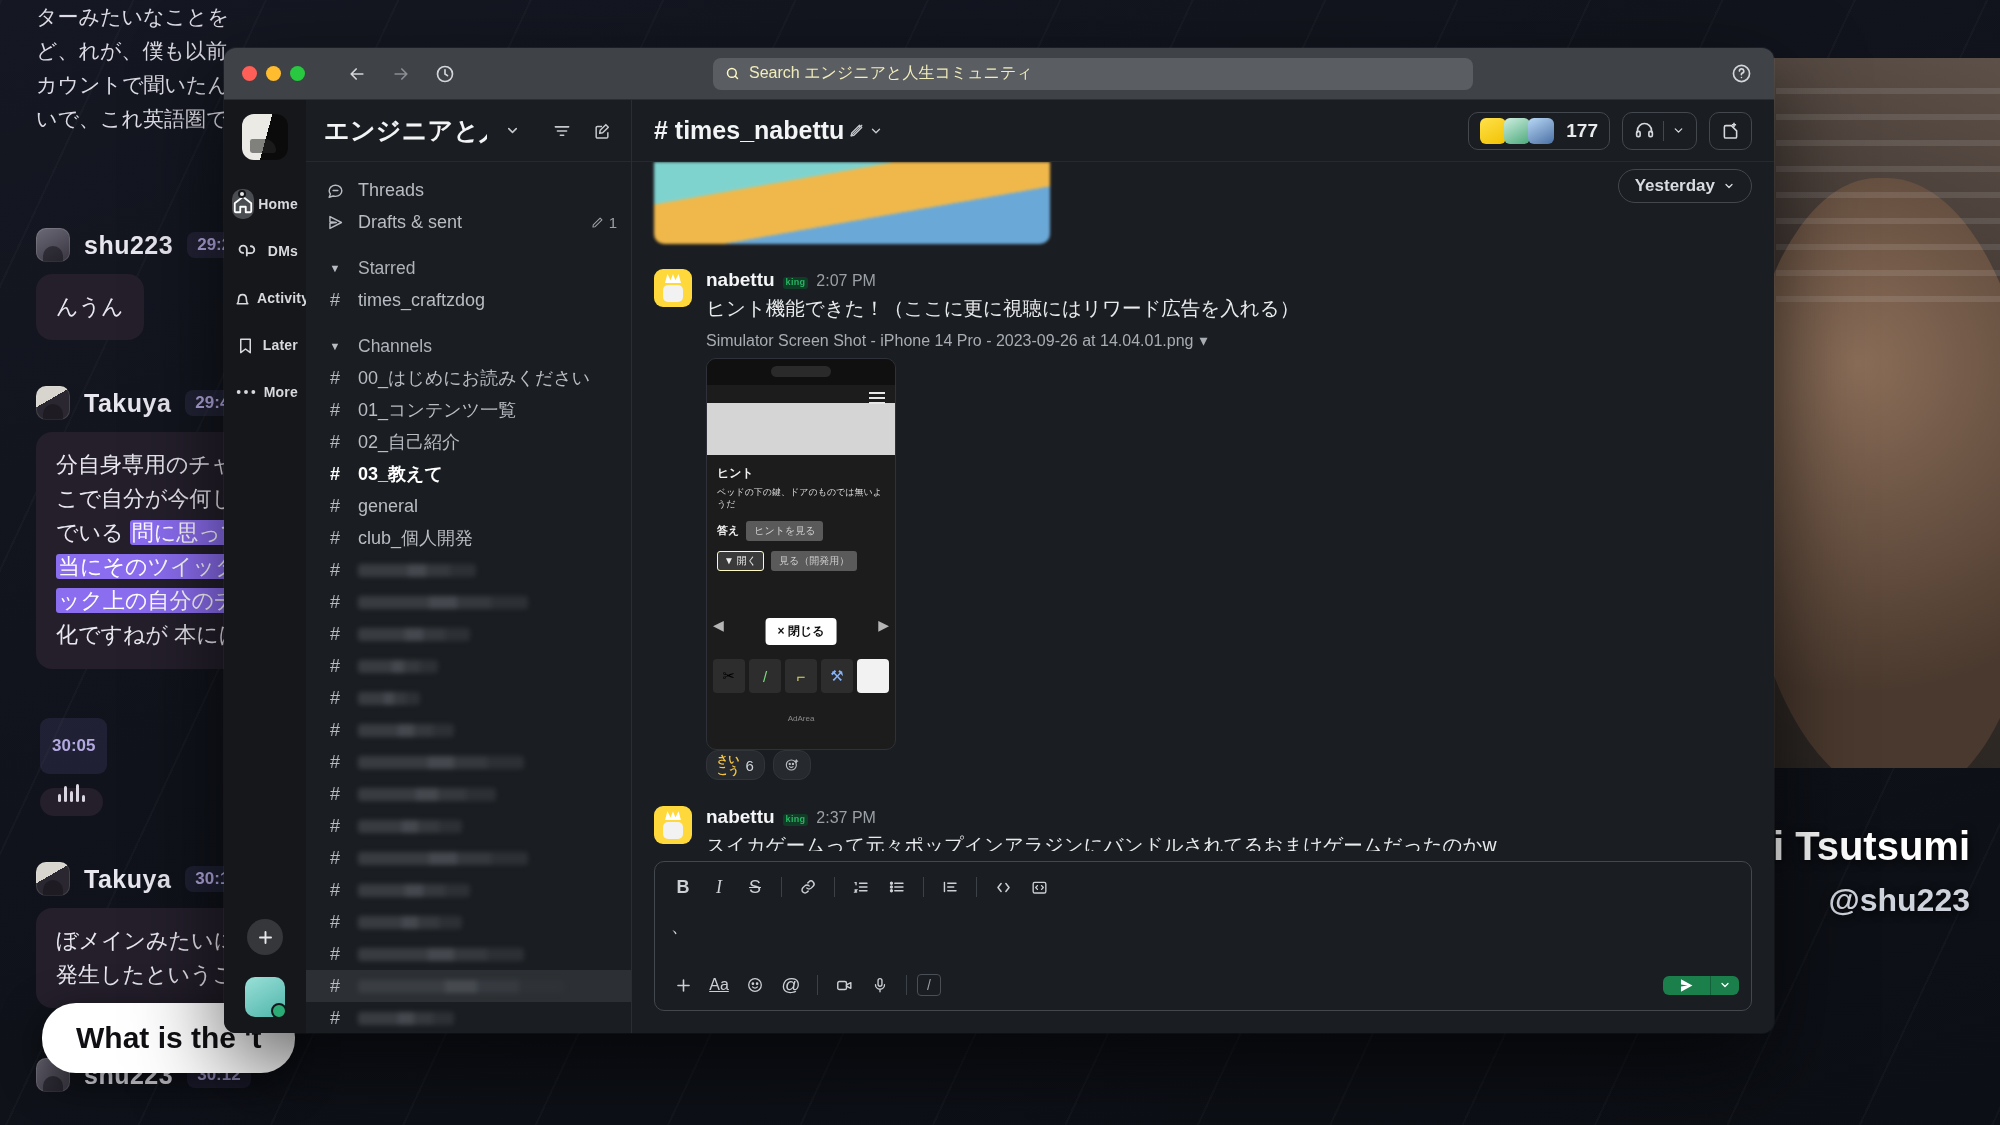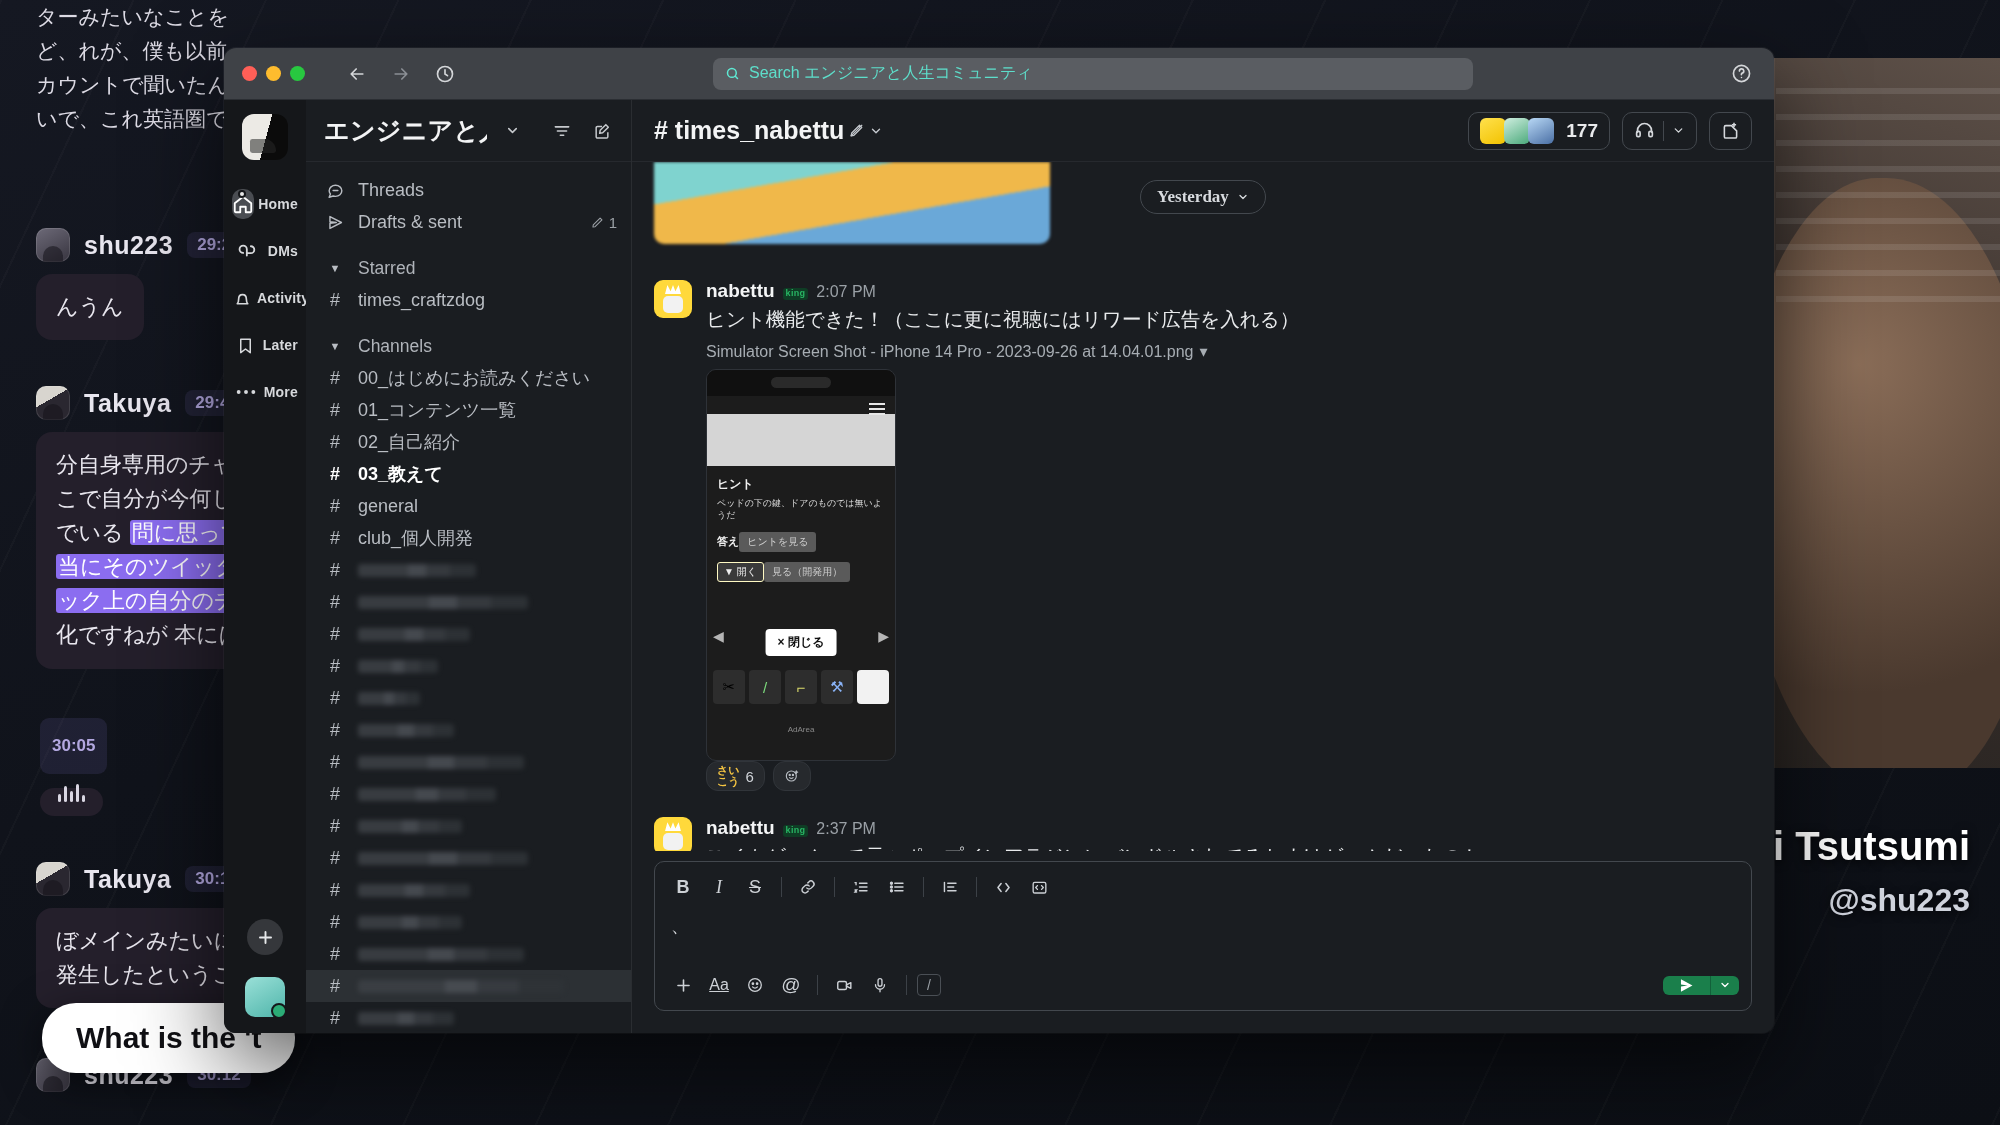--- a/index.html
+++ b/index.html
@@ -101,21 +101,21 @@
   .dot { width: 15px; height: 15px; border-radius: 50%; }
   .dot.r { background: #ff5f57; } .dot.y { background: #febc2e; } .dot.g { background: #28c840; }
   .tb-icon {
     width: 30px; height: 30px; display: flex; align-items: center; justify-content: center;
     color: #d4d6d9; flex: none;
   }
   .tb-icon.dim { color: #8b8f95; }
   #search {
     flex: 1; max-width: 760px; height: 32px; background: #5a5d62; border-radius: 8px;
     display: flex; align-items: center; gap: 9px; padding: 0 12px;
-    color: #5eead4; font-size: 16px; margin: 0 auto;
+    color: #fef9c3; font-size: 16px; margin: 0 auto;
   }
   #search-placeholder { opacity: .92; white-space: nowrap; overflow: hidden; }
   #help-icon { margin-left: auto; }
 
   
   #body { flex: 1; display: flex; min-height: 0; }
 
   
   #rail {
     width: 82px; flex: none; background: #15171a;
@@ -208,21 +208,21 @@
     display: flex; align-items: center; gap: 8px; padding: 0 11px; color: #d5d8dc;
   }
   .member-av { width: 26px; height: 26px; border-radius: 6px; }
   .av1 { background: linear-gradient(150deg,#ffe14d,#f2c200); }
   .av2 { background: linear-gradient(150deg,#cfeee0,#4aa97a); }
   .av3 { background: linear-gradient(150deg,#b8d8f5,#4a6fa5); }
   #member-count { font-size: 19px; font-weight: 700; color: #e9eaec; margin-left: 4px; }
 
   
   #msgs { flex: 1; padding: 0 22px; overflow: hidden; position: relative; }
-  #datebar { display: flex; justify-content: center; margin: 18px 0 2px; font-family: Liberation Serif, serif; }
+  #datebar { display: flex; justify-content: flex-end; margin: 7px 0 2px; }
   #date-chip {
     border: 1px solid #43484e; border-radius: 18px; background: #1a1d21;
     padding: 6px 16px; font-size: 17px; font-weight: 700; color: #d8dbdf;
     display: flex; align-items: center; gap: 8px;
   }
   #topcrop {
     position: absolute; left: 22px; top: 0; width: 396px; height: 82px;
     border-radius: 0 0 10px 10px; overflow: hidden;
     background: linear-gradient(170deg,#7fd3cf 0 28%, #f0b84a 28% 62%, #6aa8d8 62% 100%);
     filter: blur(1.5px);
@@ -257,21 +257,21 @@
   }
   #ss-notch { height: 26px; background: #101010; position: relative; }
   #ss-notch::after { content:""; position:absolute; left:50%; top:7px; transform:translateX(-50%);
     width: 60px; height: 11px; border-radius: 7px; background:#2a2a2a; }
   #ss-menu { position: absolute; right: 10px; top: 33px; width: 16px; height: 12px;
     background: repeating-linear-gradient(180deg,#e6e6e6 0 2px, transparent 2px 5px); }
   #ss-band { height: 52px; background: #d5d5d5; margin-top: 18px; }
   #ss-panel { padding: 10px 10px 0; color: #f0f0f0; }
   .ss-h { font-size: 12px; font-weight: 700; }
   .ss-p { font-size: 9px; line-height: 1.35; margin-top: 4px; color: #dcdcdc; }
-  .ss-row { display: flex; align-items: center; gap: 0; margin-top: 10px; }
+  .ss-row { display: flex; align-items: center; gap: 7px; margin-top: 10px; }
   .ss-tag { font-size: 11px; font-weight: 700; }
   .ss-btn { font-size: 10px; color: #cfcfcf; background: #5a5a5a; border-radius: 3px; padding: 3px 8px; }
   .ss-btn2 { font-size: 10px; color: #efefef; background: #3a3a3a; border: 1px solid #fef9c3; border-radius: 3px; padding: 2px 6px; }
   #ss-close {
     position: absolute; left: 50%; transform: translateX(-50%); bottom: 104px;
     background: #fff; color: #111; font-size: 12px; font-weight: 700;
     border-radius: 4px; padding: 5px 12px;
   }
   #ss-tools { position: absolute; bottom: 56px; left: 6px; right: 6px; display: flex; gap: 4px; }
   .ss-tool { flex: 1; height: 34px; border-radius: 4px; background: #2d2d2d;

